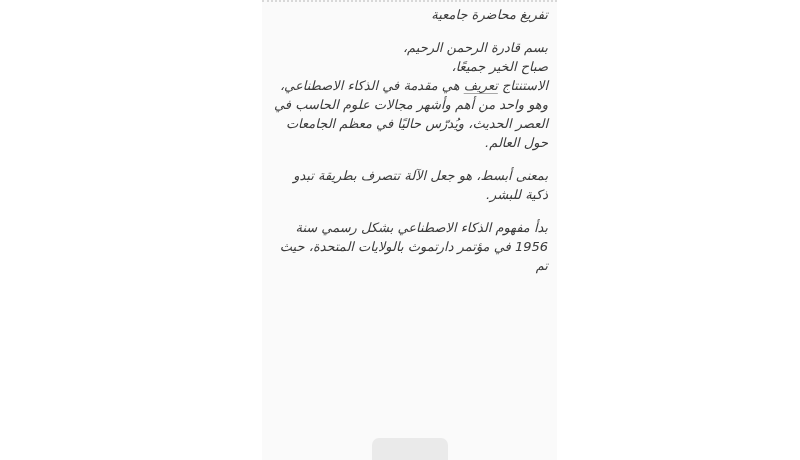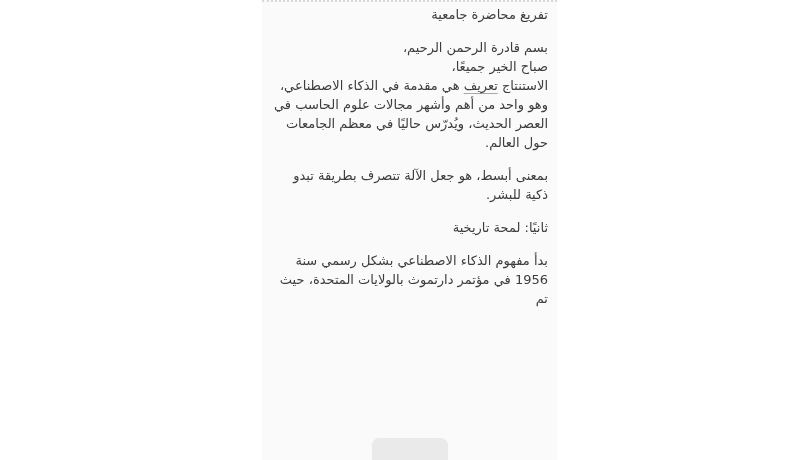--- a/index.html
+++ b/index.html
@@ -3,21 +3,21 @@
 <meta charset="utf-8">
 <style>
   :root{
     --page-bg:#ffffff;
     --panel-bg:#fafafa;
     --text-color:#3c3c3c;
     --border-color:#d8d8d8;
     --underline-color:#a8a8a8;
     --watermark-color:rgba(120,120,120,0.12);
   }
-  *{box-sizing:border-box;}
+  *{box-sizing:border-box;font-style:italic;}
   html,body{margin:0;padding:0;}
   body{
     width:800px;height:460px;overflow:hidden;
     background:var(--page-bg);
     font-family:"DejaVu Sans", sans-serif;
   }
   .page{position:relative;width:800px;height:460px;background:var(--page-bg);}
   .content-panel{
     position:absolute;left:262px;top:0;width:295px;height:460px;
     background:var(--panel-bg);
@@ -55,19 +55,18 @@
     <p>
       <span>بسم قادرة الرحمن الرحيم،</span><br>
       <span>صباح الخير جميعًا،</span><br>
       <span>الاستنتاج </span><span class="u">تعريف</span><span> هي مقدمة في الذكاء الاصطناعي، وهو واحد من أهم وأشهر مجالات علوم الحاسب في العصر الحديث، ويُدرّس حاليًا في معظم الجامعات حول العالم.</span>
     </p>
 
 
 
     <p>بمعنى أبسط، هو جعل الآلة تتصرف بطريقة تبدو ذكية للبشر.</p>
 
-    <p>ثانيًا: لمحة تاريخية</p>
 
     <p>بدأ مفهوم الذكاء الاصطناعي بشكل رسمي سنة 1956 في مؤتمر دارتموث بالولايات المتحدة، حيث تم</p>
 
     <div class="watermark"></div>
   </div>
 </div>
 
 </body></html>

